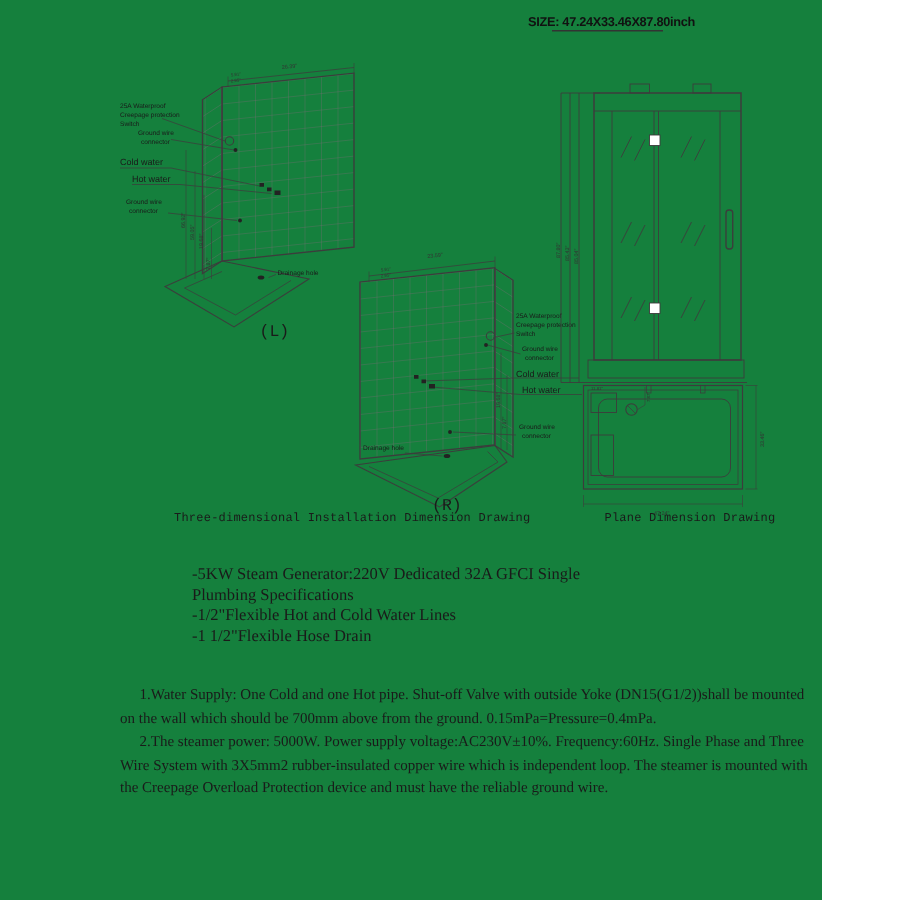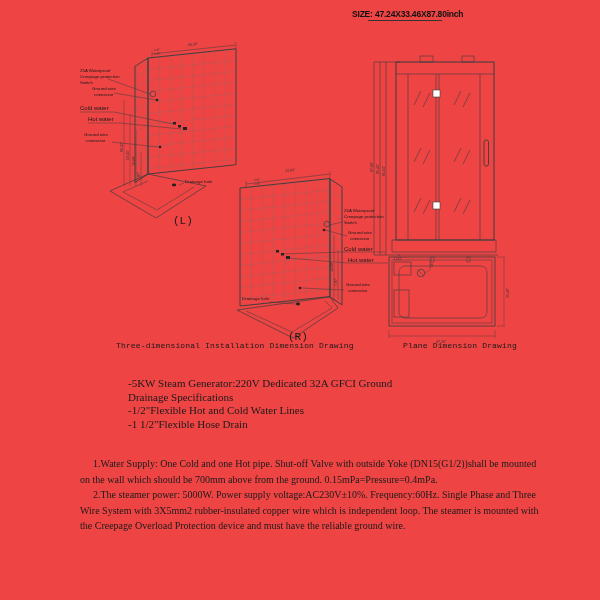--- a/index.html
+++ b/index.html
@@ -1,16 +1,16 @@
 <!DOCTYPE html>
 <html><head>
 <meta charset="utf-8">
 <style>
   html,body{margin:0;padding:0;background:#fff;}
-  .page{position:relative;width:600px;height:600px;background:#ef4444;overflow:hidden;
+  .page{position:relative;width:548px;height:600px;background:#15803d;overflow:hidden;
         font-family:"Liberation Serif",serif;color:#1a1a1a;}
   .abs{position:absolute;}
   .size-header{font-family:"Liberation Sans",sans-serif;font-weight:700;font-size:8.5px;
                letter-spacing:-0.2px;color:#111;white-space:nowrap;}
   .size-underline{height:1px;background:#333;}
   .caption{font-family:"Liberation Mono",monospace;font-size:8px;letter-spacing:0.15px;
            color:#1a1a1a;white-space:nowrap;}
   .specs div{font-size:11px;line-height:13.5px;white-space:nowrap;}
   .notes{width:462px;}
   .notes p{margin:0;padding:0;font-size:10px;line-height:15.5px;text-indent:13px;
@@ -213,22 +213,22 @@
     <text class="dim" x="58" y="97" font-size="4.4">47.24"</text>
     <text class="dim" transform="translate(131,52) rotate(-90)" font-size="4.4">33.46"</text>
     <text class="dim2" x="16" y="14">11.81"</text>
     <text class="dim2" transform="translate(55,22) rotate(-90)">7.87"</text>
   </svg>
 
   <div class="abs caption" style="left:116px;top:341px;">Three-dimensional Installation Dimension Drawing</div>
   <div class="abs caption" style="left:383px;top:341px;margin-left:20px;">Plane Dimension Drawing</div>
 
   <div class="abs specs" style="left:128px;top:377px;">
-    <div>-5KW Steam Generator:220V Dedicated 32A GFCI Ground</div>
-    <div>Drainage Specifications</div>
+    <div>-5KW Steam Generator:220V Dedicated 32A GFCI Single</div>
+    <div>Plumbing Specifications</div>
     <div>-1/2"Flexible Hot and Cold Water Lines</div>
     <div>-1 1/2"Flexible Hose Drain</div>
   </div>
 
   <div class="abs notes" style="left:80px;top:456px;">
     <p>1.Water Supply: One Cold and one Hot pipe. Shut-off Valve with outside Yoke (DN15(G1/2))shall be mounted on the wall which should be 700mm above from the ground. 0.15mPa=Pressure=0.4mPa.</p>
     <p>2.The steamer power: 5000W. Power supply voltage:AC230V±10%. Frequency:60Hz. Single Phase and Three Wire System with 3X5mm2 rubber-insulated copper wire which is  independent loop. The steamer is mounted with the Creepage Overload Protection device and must have the reliable ground wire.</p>
   </div>
 
 </div>

